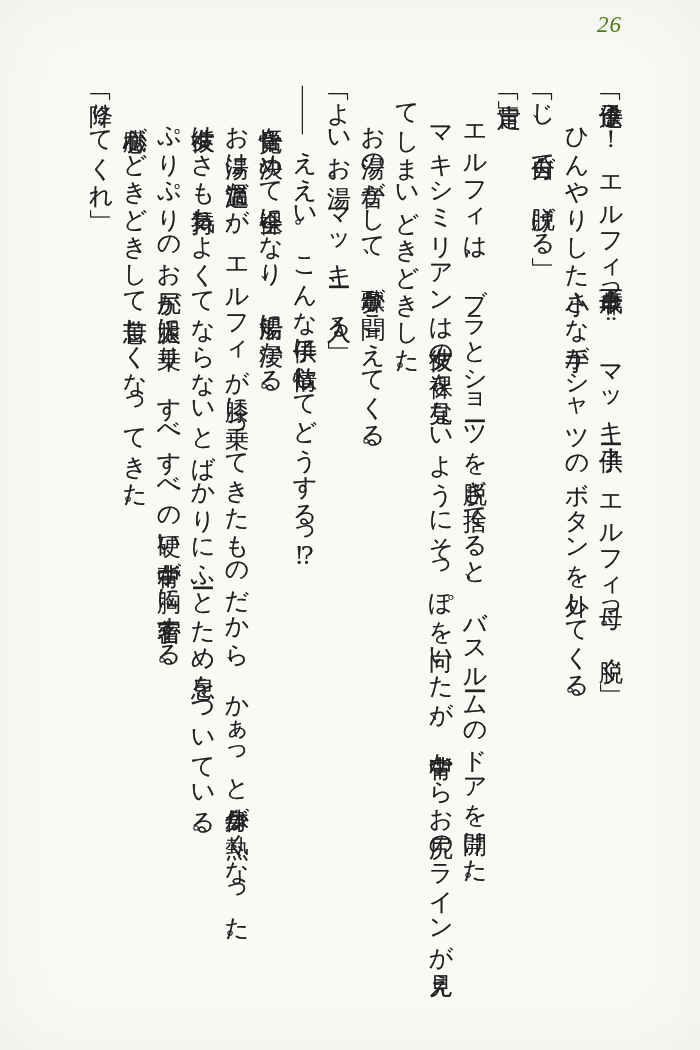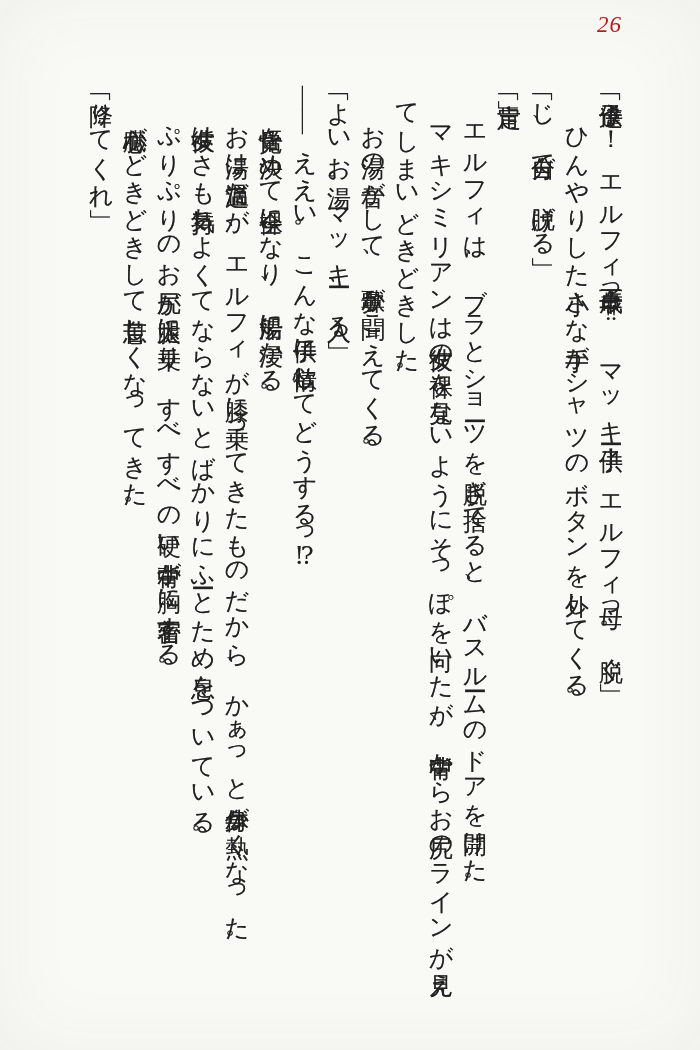--- a/index.html
+++ b/index.html
@@ -20,21 +20,21 @@
     box-shadow: inset 0 0 80px rgba(60,60,50,0.05);
     font-family: "Liberation Serif", "DejaVu Serif", serif;
   }
   .page-number {
     position: absolute;
     top: 12px;
     right: 78px;
     font-size: 23px;
     font-style: italic;
     letter-spacing: 1px;
-    color: #b91c1c;
+    color: #4d7c0f;
   }
   .text-block {
     position: absolute;
     top: 86px;
     right: 72px;
     height: 914px;
     writing-mode: vertical-rl;
     text-orientation: mixed;
     font-size: 24px;
     line-height: 34px;

